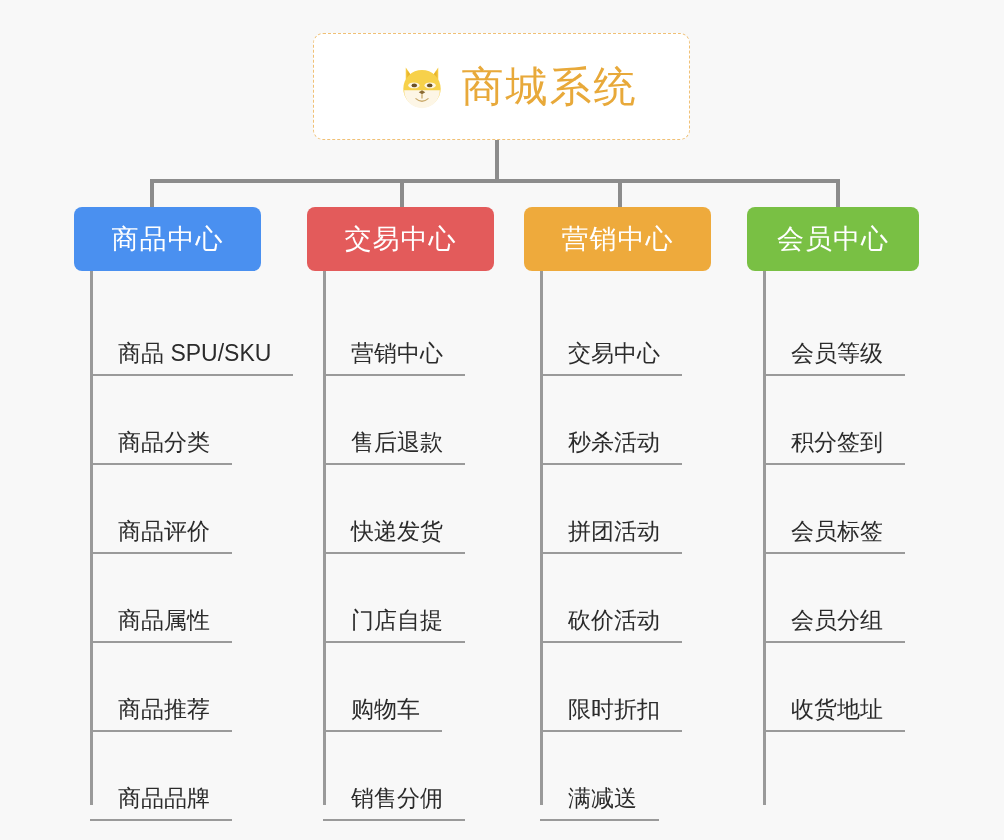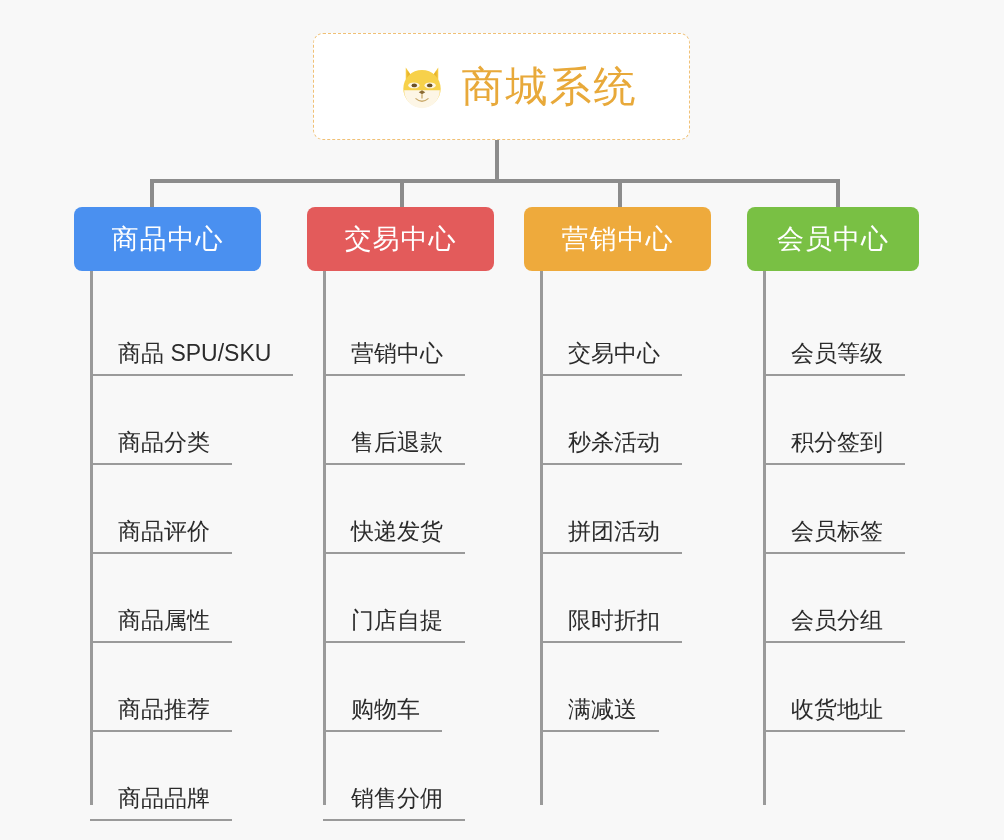--- a/index.html
+++ b/index.html
@@ -200,20 +200,23 @@
       <div class="item">
           <span class="item-inner">交易中心</span>
         </div>
       <div class="item">
           <span class="item-inner">秒杀活动</span>
         </div>
       <div class="item">
           <span class="item-inner">拼团活动</span>
         </div>
       <div class="item">
+          <span class="item-inner">砍价活动</span>
+        </div>
+      <div class="item">
           <span class="item-inner">限时折扣</span>
         </div>
       <div class="item">
           <span class="item-inner">满减送</span>
         </div>
     </div>
   </div>
 
   <div class="branch" style="left:747px; width:220px;">
     <div class="branch-head" style="width:172px; background:#79c044;">会员中心</div>

